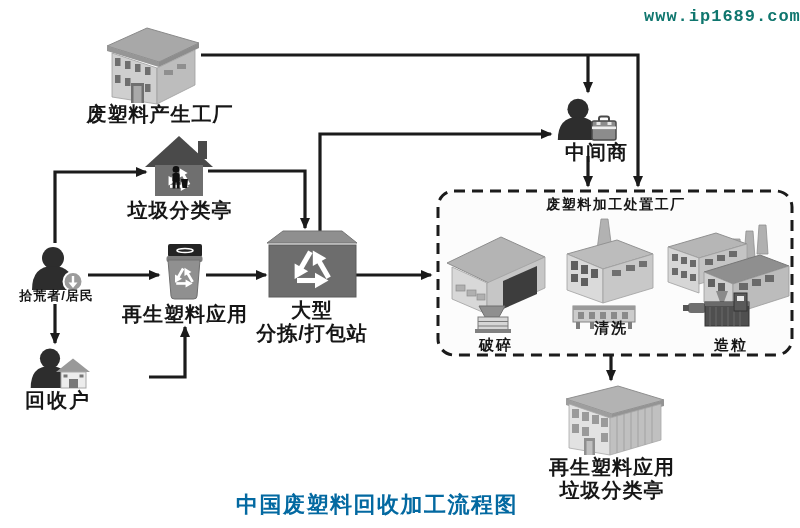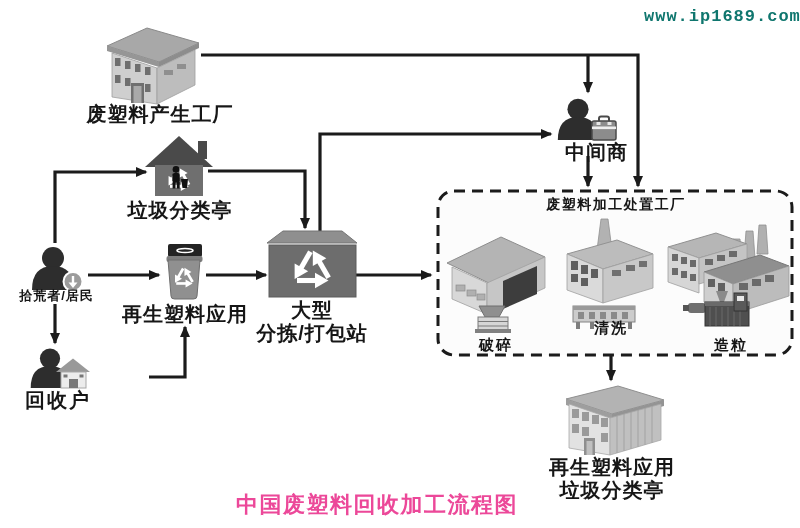--- a/index.html
+++ b/index.html
@@ -9,21 +9,21 @@
   }
   .art{position:absolute;left:0;top:0;width:800px;height:528px;}
   .label{
     position:absolute;font-weight:bold;color:#161616;text-align:center;
     line-height:1.14;letter-spacing:1px;white-space:nowrap;
   }
   .s13{font-size:13px;}
   .s14{font-size:20px;}
   .s15{font-size:15px;letter-spacing:2px;margin-top:6px;}
   .plant-title{font-size:14px;letter-spacing:1.5px;}
-  .main-title{font-size:22px;letter-spacing:1.5px;color:#ec4899;}
+  .main-title{font-size:22px;letter-spacing:1.5px;color:#0369a1;}
   .watermark{
     position:absolute;left:644px;top:7px;width:156px;
     font-family:"Liberation Mono", monospace;font-size:17px;letter-spacing:1px;
     color:#0f766e;font-weight:bold;text-align:right;
   }
   .two-line span{display:block;}
 </style>
 </head>
 <body>
 

